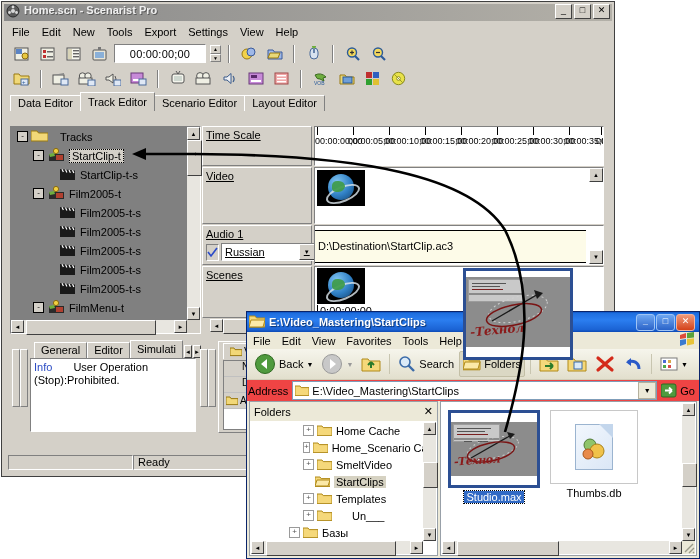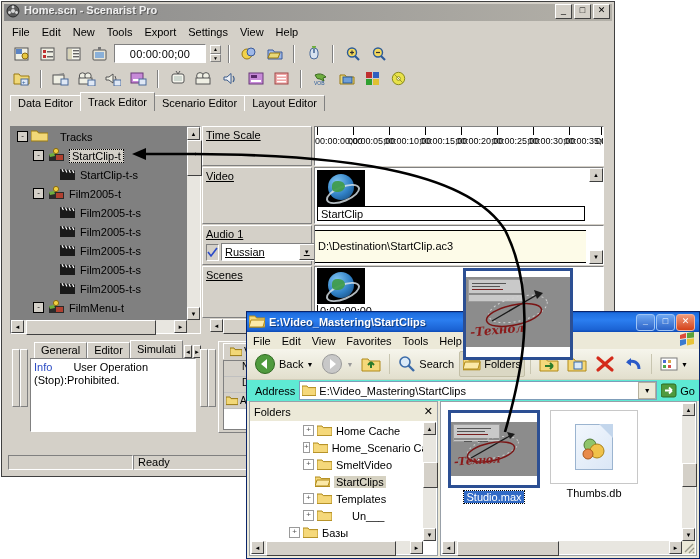--- a/index.html
+++ b/index.html
@@ -128,22 +128,22 @@
        color:#fff;font-size:9px;line-height:13px;text-align:center;font-weight:bold;}
   .xbtn.close{background:linear-gradient(180deg,#f09a7a,#d4421a);border-color:#f5b39c;}
   #exp-menu{height:17px;background:#ece9d8;display:flex;align-items:center;
        padding-left:6px;gap:11px;font-size:11px;}
   .flagicon{margin-left:auto;margin-right:4px;}
   #exp-tb{height:30px;background:linear-gradient(180deg,#f6f5ec,#e2dfcd);
        display:flex;align-items:center;padding-left:4px;gap:2px;
        border-bottom:1px solid #d0cdb9;}
   .xb{display:flex;align-items:center;height:24px;padding:0 3px;gap:3px;font-size:11px;}
   .xsep{width:1px;height:20px;background:#c8c5b0;margin:0 3px;}
-  #exp-addr{height:21px;display:flex;align-items:center;padding-left:8px;gap:4px;
-       background:#5eead4;font-size:11px;}
+  #exp-addr{height:21px;display:flex;align-items:center;padding-left:1px;gap:4px;
+       background:#ef4444;font-size:11px;}
   .addrbox{flex:1;height:17px;background:#fff;border:1px solid #7f9db9;
        display:flex;align-items:center;gap:3px;padding-left:2px;font-size:11px;}
   .gobtn{display:flex;align-items:center;gap:3px;font-size:11px;padding-right:4px;}
   #exp-body{position:absolute;left:2px;top:89px;right:2px;bottom:2px;display:flex;gap:2px;}
   #folders{width:187px;background:#fff;border:1px solid #98a0a8;position:relative;}
   #folders-hdr{height:19px;background:#ece9d8;display:flex;align-items:center;
        padding:0 4px;font-size:11px;font-weight:normal;}
   .frow{height:17px;display:flex;align-items:center;font-size:11px;white-space:nowrap;}
   .fpm{width:9px;height:9px;background:#fff;border:1px solid #9a9a9a;font-size:8px;
        line-height:7px;text-align:center;margin-right:3px;color:#555;}
@@ -554,23 +554,20 @@
         </div>
       </div>
 
       <div class="tl-hdr" style="top:41px;height:57px;">
         <span>Video</span>
       </div>
       <div class="tl-body" style="top:41px;height:57px;">
         <div class="thumbimg" style="margin:2px 0 0 2px;">
           <div class="globe"></div>
         </div>
-        <div class="clipbar" style="position:absolute;left:2px;right:18px;top:38px;height:15px;line-height:14px;">
-          <span>StartClip</span>
-        </div>
         <div style="position:absolute;right:0;top:0;width:14px;height:14px;" class="sbtn">▲</div>
       </div>
 
       <div class="tl-hdr" style="top:99px;height:40px;">
         <span>Audio 1</span>
         <div style="display:flex;align-items:center;gap:2px;margin-top:3px;margin-right:3px;">
           <span class="chk">
             <svg width="11" height="11" viewBox="0 0 11 11">
                 <path d="M1 5l3 4 6-8" stroke="#2a4ac8" stroke-width="1.6" fill="none"></path>
               </svg>

